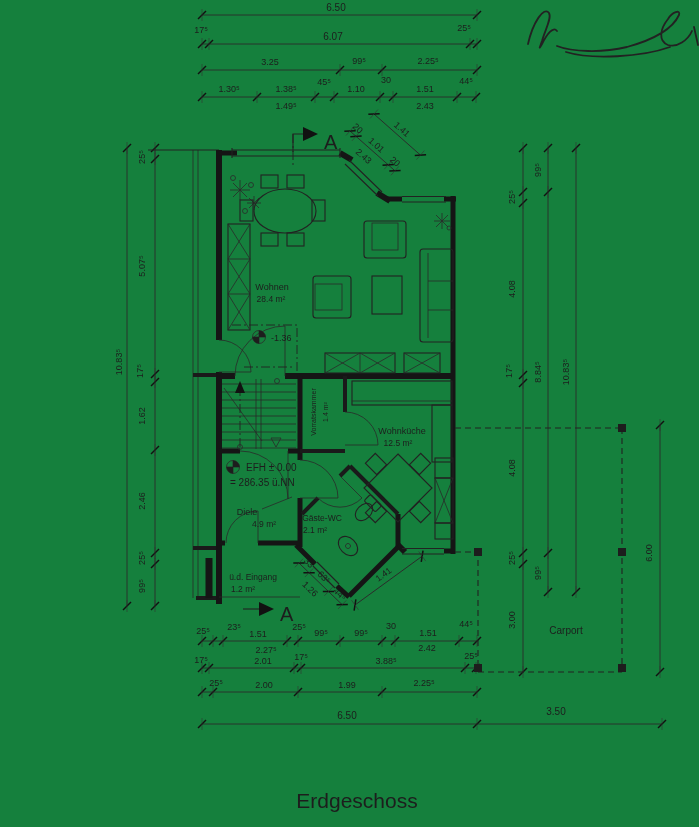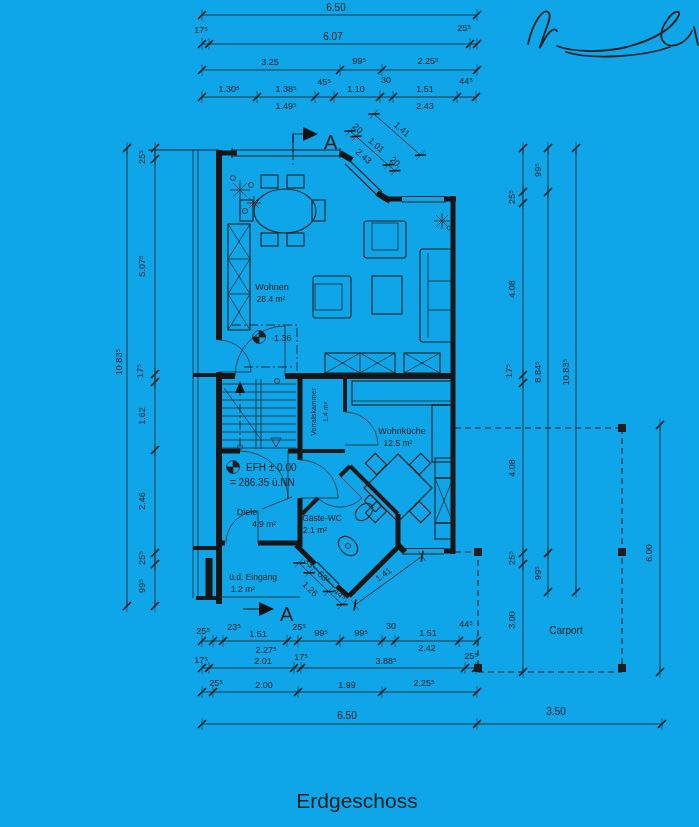--- a/index.html
+++ b/index.html
@@ -1,16 +1,16 @@
 <!DOCTYPE html>
 <html><head>
 <meta charset="utf-8">
 <style>
   html,body{margin:0;padding:0;background:#e8e8e8;}
-  .page{position:relative;width:699px;height:827px;background:#0ea5e9;overflow:hidden;
+  .page{position:relative;width:699px;height:827px;background:#15803d;overflow:hidden;
         font-family:"Liberation Sans", sans-serif;}
   svg{position:absolute;left:0;top:0;}
   svg text{fill:#1d1d1d;font-family:"Liberation Sans", sans-serif;font-size:9px;}
   .dimline{stroke:#2a2a2a;stroke-width:0.9;fill:none;}
   .tick{stroke:#111;stroke-width:1.5;}
   .tickcross{stroke:#333;stroke-width:0.6;}
   .w6{stroke:#151515;stroke-width:6;fill:none;}
   .w5{stroke:#151515;stroke-width:5;fill:none;}
   .w4{stroke:#1a1a1a;stroke-width:4;fill:none;}
   .thin{stroke:#222;stroke-width:1.1;fill:none;}

